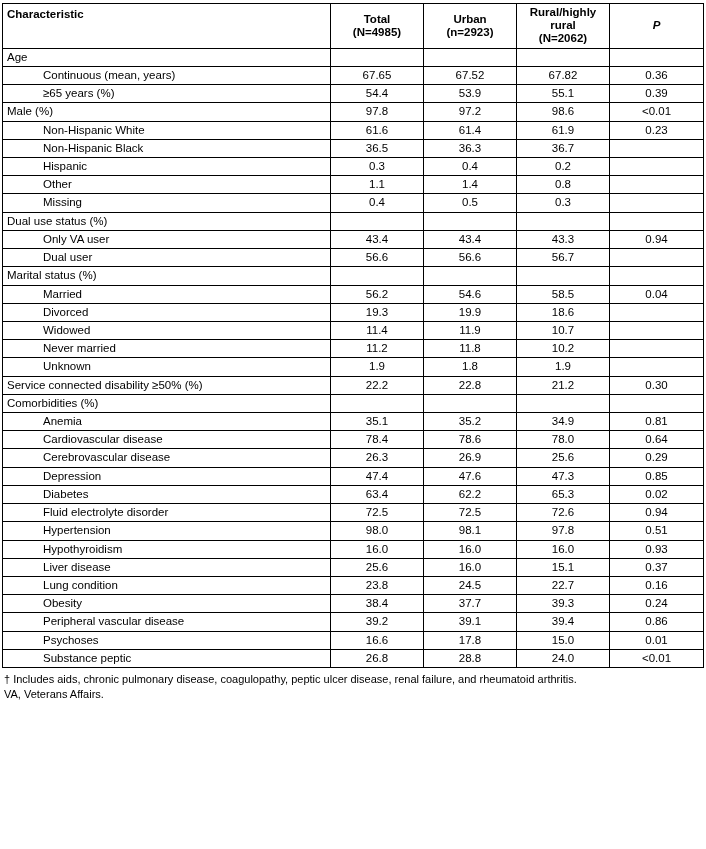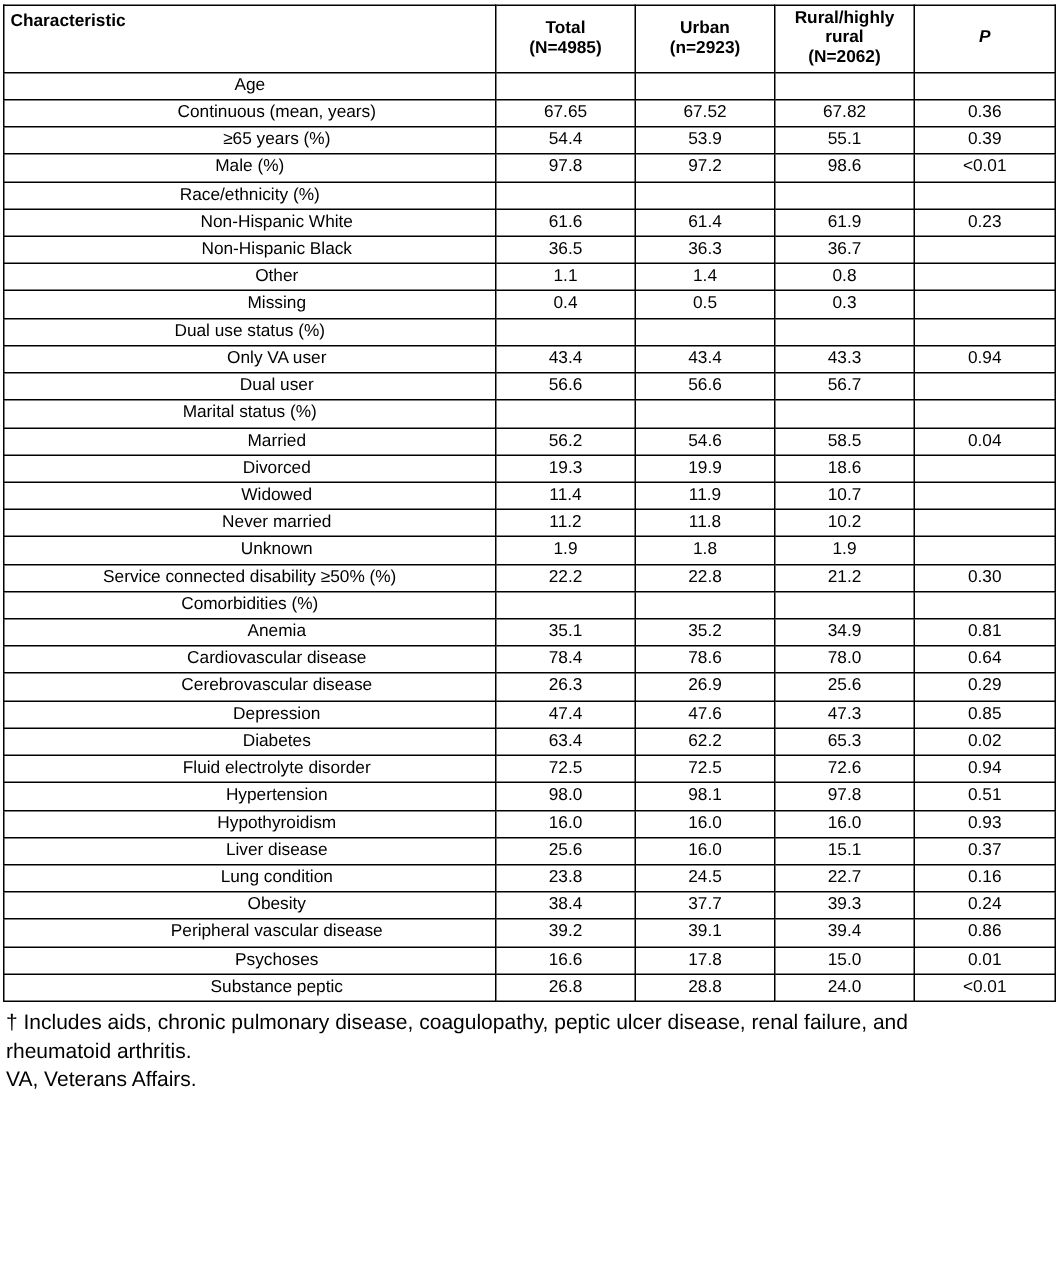--- a/index.html
+++ b/index.html
@@ -40,31 +40,31 @@
   }
   thead th.char-head {
     text-align: left;
     vertical-align: top;
     padding-top: 4px;
   }
   col.c-char { width: 328px; }
   col.c-num  { width: 93px; }
   col.c-p    { width: 94px; }
   td.label {
-    text-align: center;
+    text-align: left;
   }
   td.label.indent {
     padding-left: 40px;
   }
   td.num {
     text-align: center;
   }
   .footnotes {
     margin: 4px 2px 0 4px;
-    font-size: 14px;
+    font-size: 11px;
     line-height: 1.35;
   }
   .footnotes div {
     margin: 0;
   }
   .ital { font-style: italic; }
 </style>
 </head>
 <body>
 
@@ -122,38 +122,38 @@
           <td class="num">0.39</td>
         </tr>
         <tr>
           <td class="label">Male (%)</td>
           <td class="num">97.8</td>
           <td class="num">97.2</td>
           <td class="num">98.6</td>
           <td class="num">&lt;0.01</td>
         </tr>
         <tr>
-          <td class="label">Race/ethnicity (%)</td>
-          <td class="num"></td>
-          <td class="num"></td>
-          <td class="num"></td>
-          <td class="num"></td>
-        </tr>
-        <tr>
           <td class="label indent">Non-Hispanic White</td>
           <td class="num">61.6</td>
           <td class="num">61.4</td>
           <td class="num">61.9</td>
           <td class="num">0.23</td>
         </tr>
         <tr>
           <td class="label indent">Non-Hispanic Black</td>
           <td class="num">36.5</td>
           <td class="num">36.3</td>
           <td class="num">36.7</td>
+          <td class="num"></td>
+        </tr>
+        <tr>
+          <td class="label indent">Hispanic</td>
+          <td class="num">0.3</td>
+          <td class="num">0.4</td>
+          <td class="num">0.2</td>
           <td class="num"></td>
         </tr>
         <tr>
           <td class="label indent">Other</td>
           <td class="num">1.1</td>
           <td class="num">1.4</td>
           <td class="num">0.8</td>
           <td class="num"></td>
         </tr>
         <tr>

